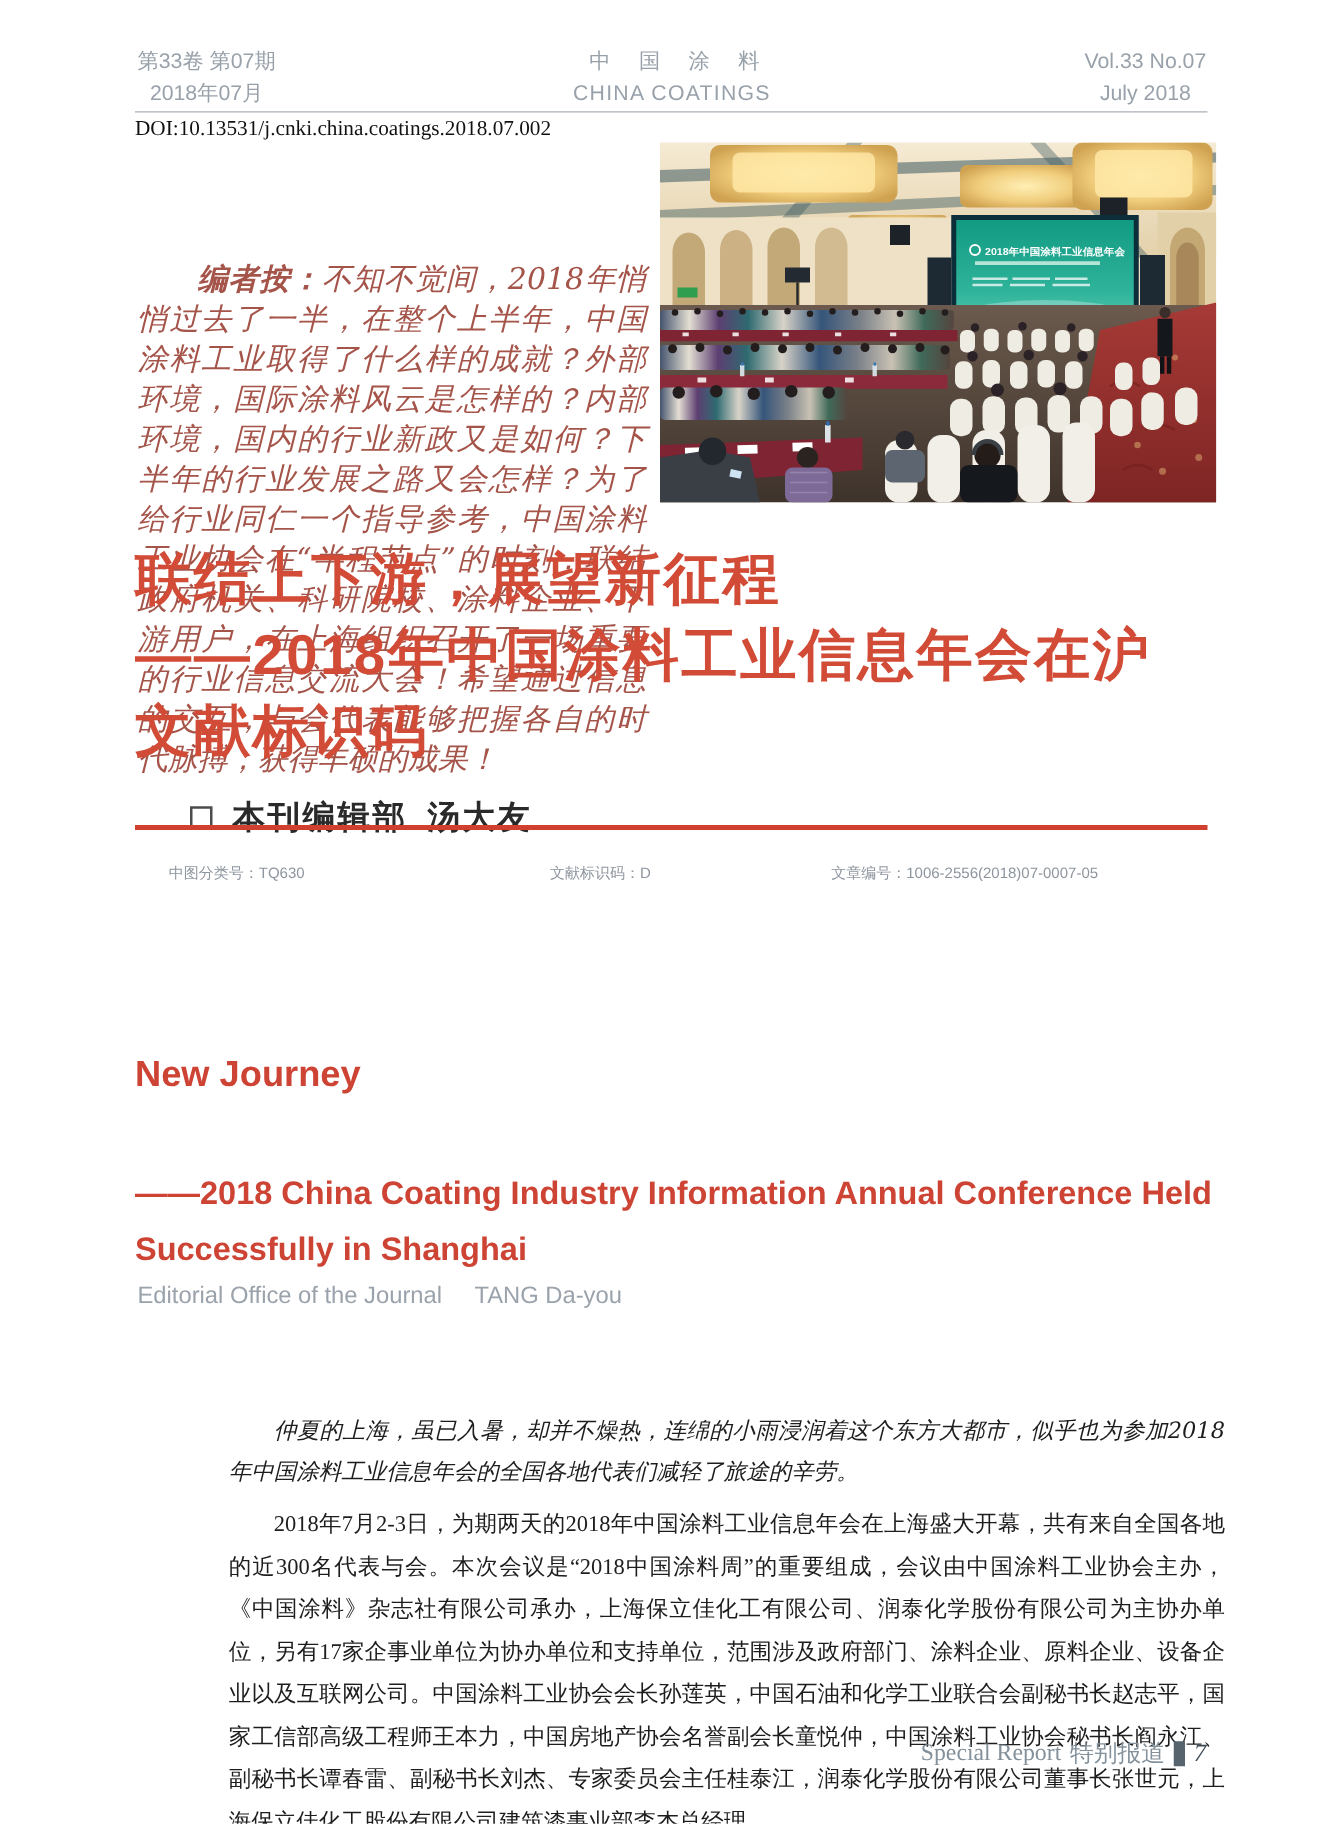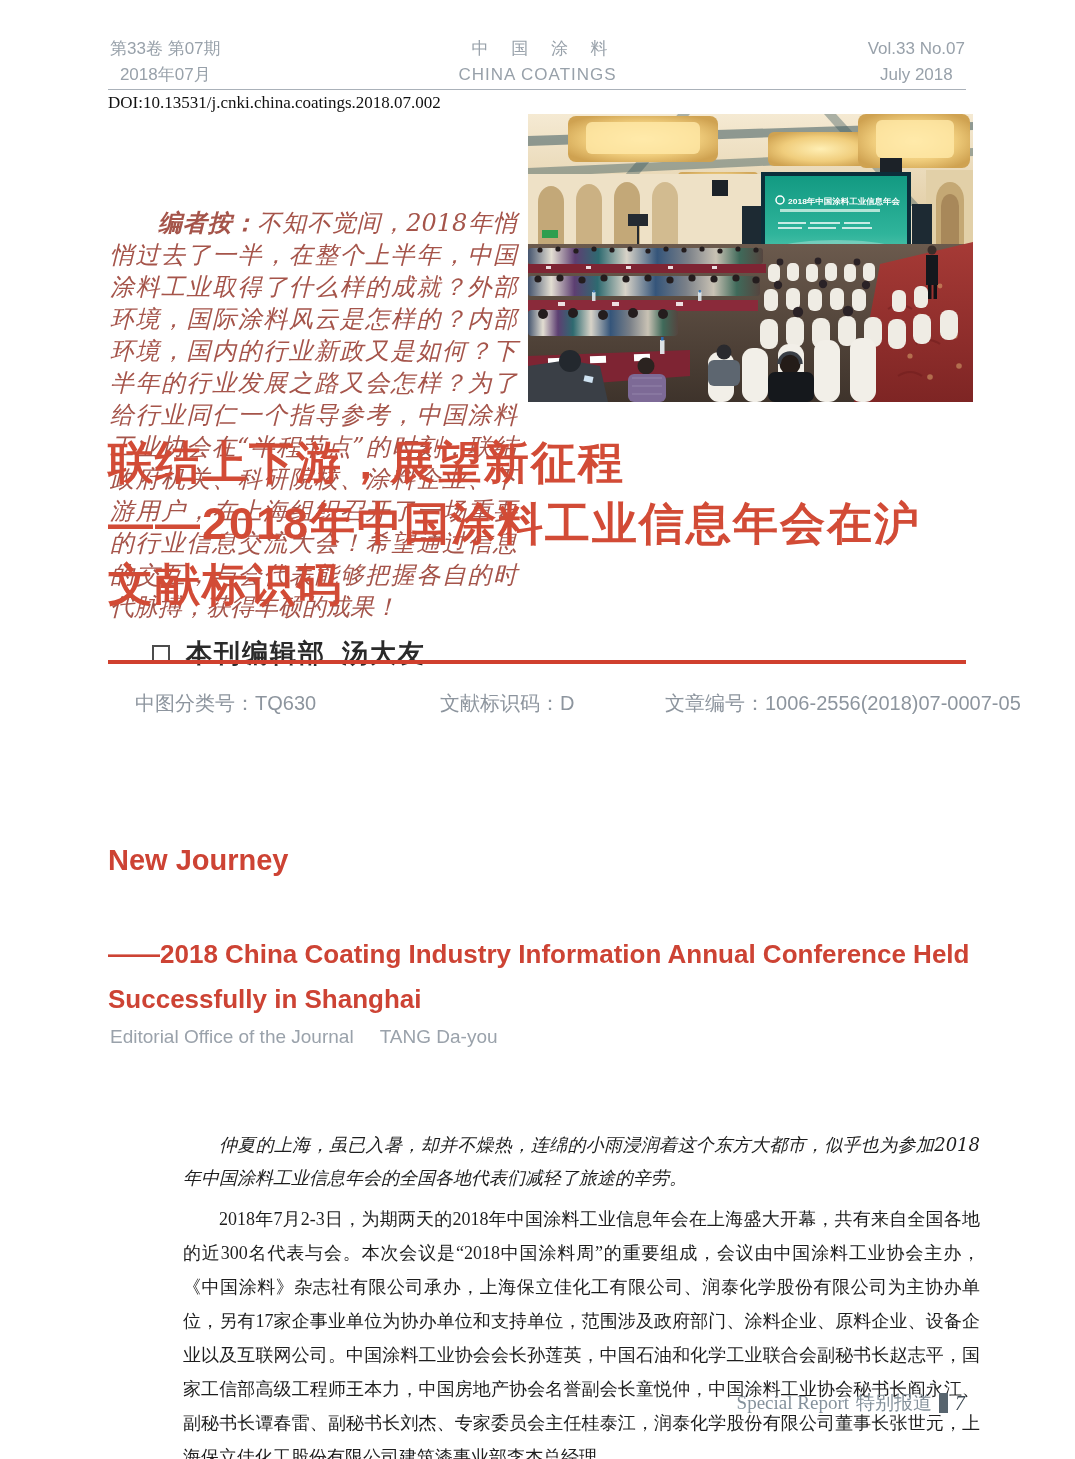--- a/index.html
+++ b/index.html
@@ -30,21 +30,21 @@
   .title-zh{top:432px;left:108px;color:#d24b36;font-weight:900;
             font-size:45px;line-height:61px;letter-spacing:2px;white-space:nowrap;}
 
   
   .byline{top:636px;left:112px;display:flex;align-items:center;gap:16px;
           font-size:26px;font-weight:bold;color:#2a2a2a;letter-spacing:2px;margin-left:40px;}
   .sq{display:inline-block;width:14px;height:14px;border:2px solid #4c4c4c;background:#fff;}
 
   .rule-red{top:660px;left:108px;width:858px;height:4px;background:#d0402e;}
 
-  .meta{top:690px;color:#8d959e;font-size:20px;text-align:center;}
+  .meta{top:690px;color:#8d959e;font-size:12px;text-align:center;}
   .meta-clc{left:135px;}
   .meta-doc{left:440px;}
   .meta-art{left:665px;}
 
   
   .title-en{color:#cd4334;font-weight:bold;white-space:nowrap;}
   .ten-a{top:836px;left:108px;font-size:29px;line-height:49px;}
   .ten-b{top:932px;left:108px;font-size:26px;line-height:45px;}
 
   .byline-en{top:1026px;left:110px;color:#9aa2ab;font-size:19px;}

